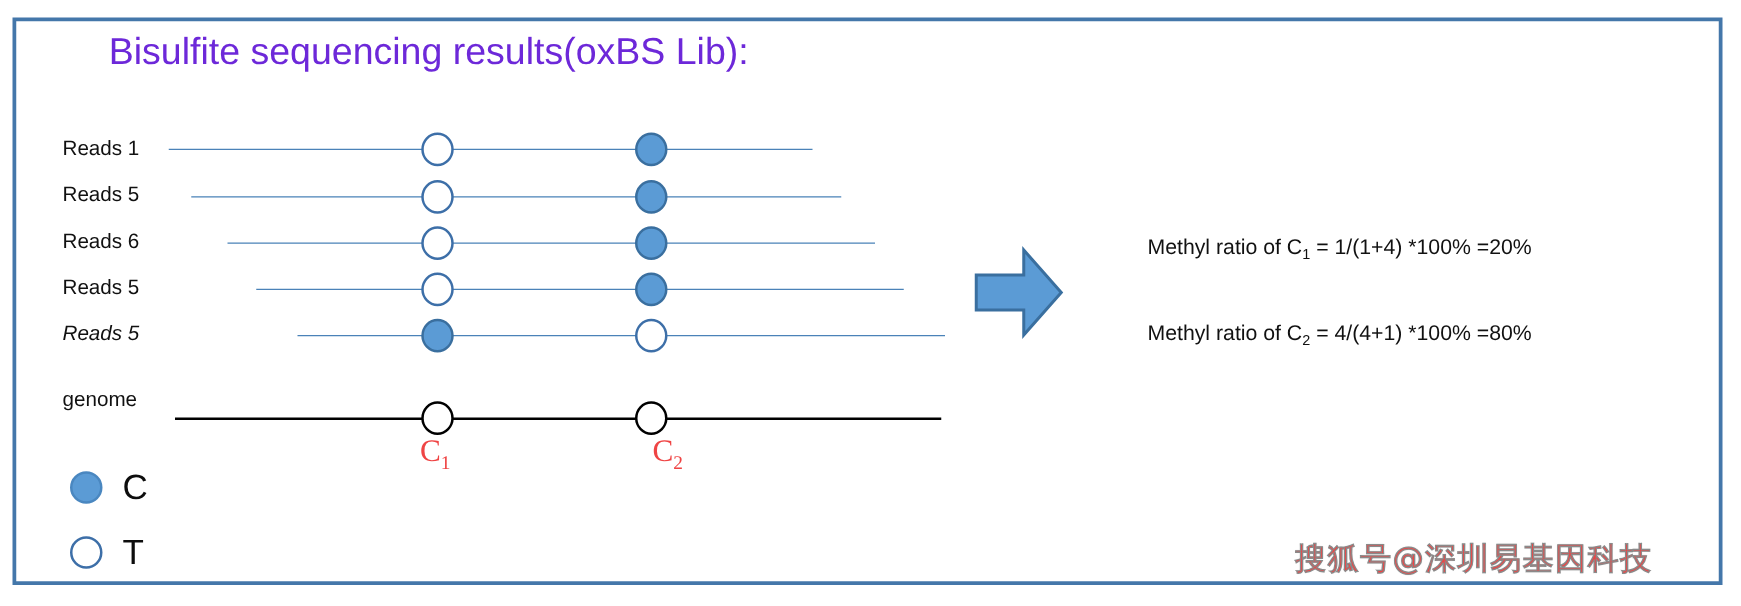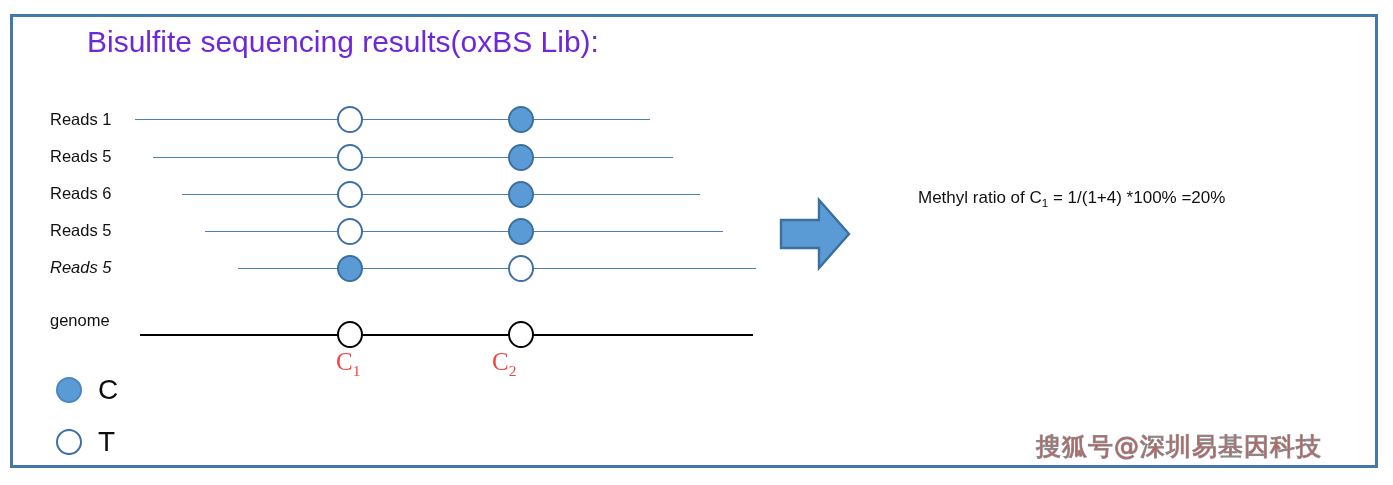--- a/index.html
+++ b/index.html
@@ -192,33 +192,34 @@
   <div class="read-line" style="left:238px; top:268px; width:518px;"></div>
   <div class="node filled" style="left:337px; top:255px; width:26px; height:27px;"></div>
   <div class="node open" style="left:508px; top:255px; width:26px; height:27px;"></div>
 
   <div class="read-label" style="left:50px; top:311px;">genome</div>
   <div class="genome-line" style="left:140px; top:334px; width:613px;"></div>
   <div class="node genome" style="left:337px; top:321px; width:26px; height:27px;"></div>
   <div class="node genome" style="left:508px; top:321px; width:26px; height:27px;"></div>
 
   <div class="site-label" style="left:336px; top:348px;"><span>C</span><sub>1</sub></div>
-  <div class="site-label" style="left:492px; top:348px;"><span>C</span><sub>2</sub></div>
+  <div class="site-label" style="left:522px; top:348px;"><span>C</span><sub>2</sub></div>
 
   <div class="legend-row" style="left:56px; top:374px;">
     <span class="legend-swatch filled"></span>
     <span class="legend-text">C</span>
   </div>
   <div class="legend-row" style="left:56px; top:426px;">
     <span class="legend-swatch open"></span>
     <span class="legend-text">T</span>
   </div>
 
   <svg id="arrow" viewBox="0 0 72 76">
     <polygon points="2,24 40,24 40,4 70,38 40,72 40,52 2,52" fill="#5b9bd5" stroke="#3a6f9f" stroke-width="2.4" stroke-linejoin="miter"></polygon>
   </svg>
 
   <div class="formula" style="left:918px; top:188px;"><span>Methyl ratio of C</span><sub>1</sub><span> = 1/(1+4) *100% =20%</span></div>
 
+  <div class="formula" style="left:918px; top:257px;"><span>Methyl ratio of C</span><sub>2</sub><span> = 4/(4+1) *100% =80%</span></div>
 
 </div>
 
 <div id="watermark">搜狐号@深圳易基因科技</div>
 
 </body></html>

